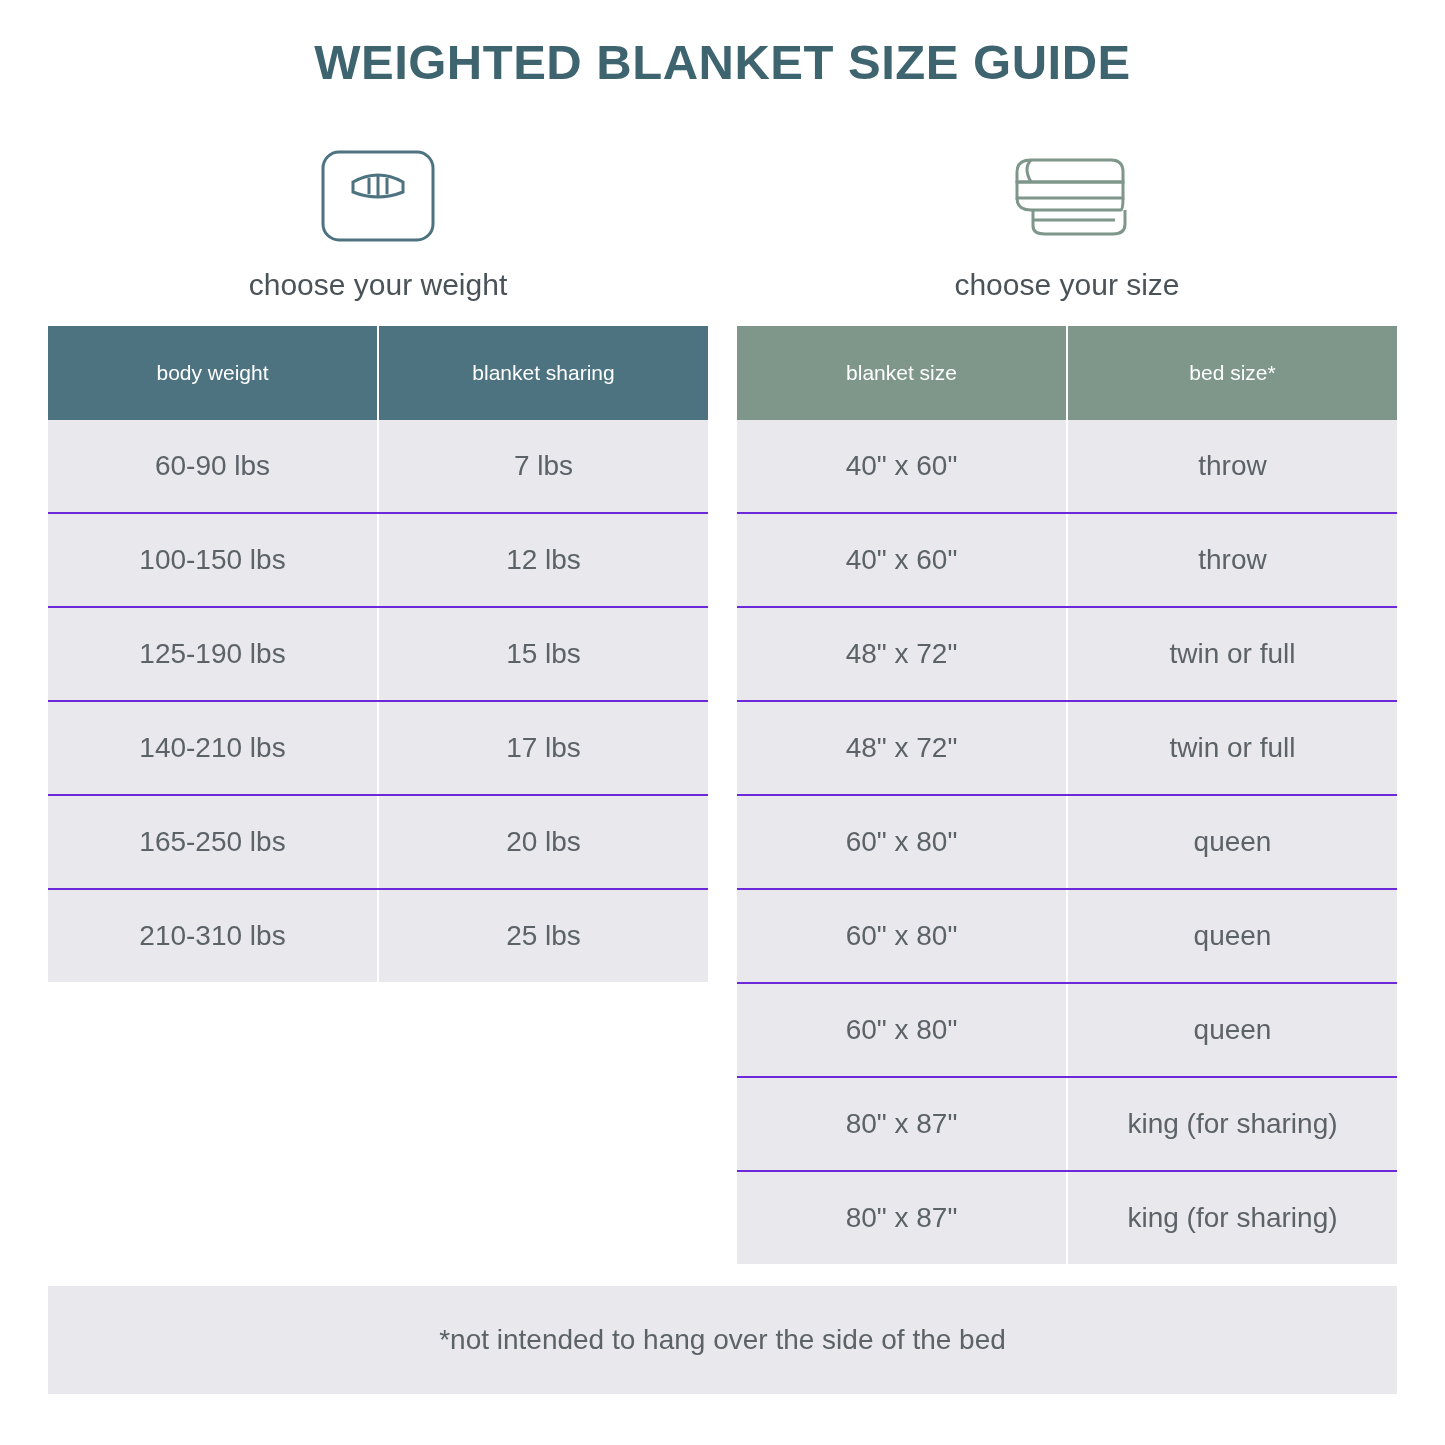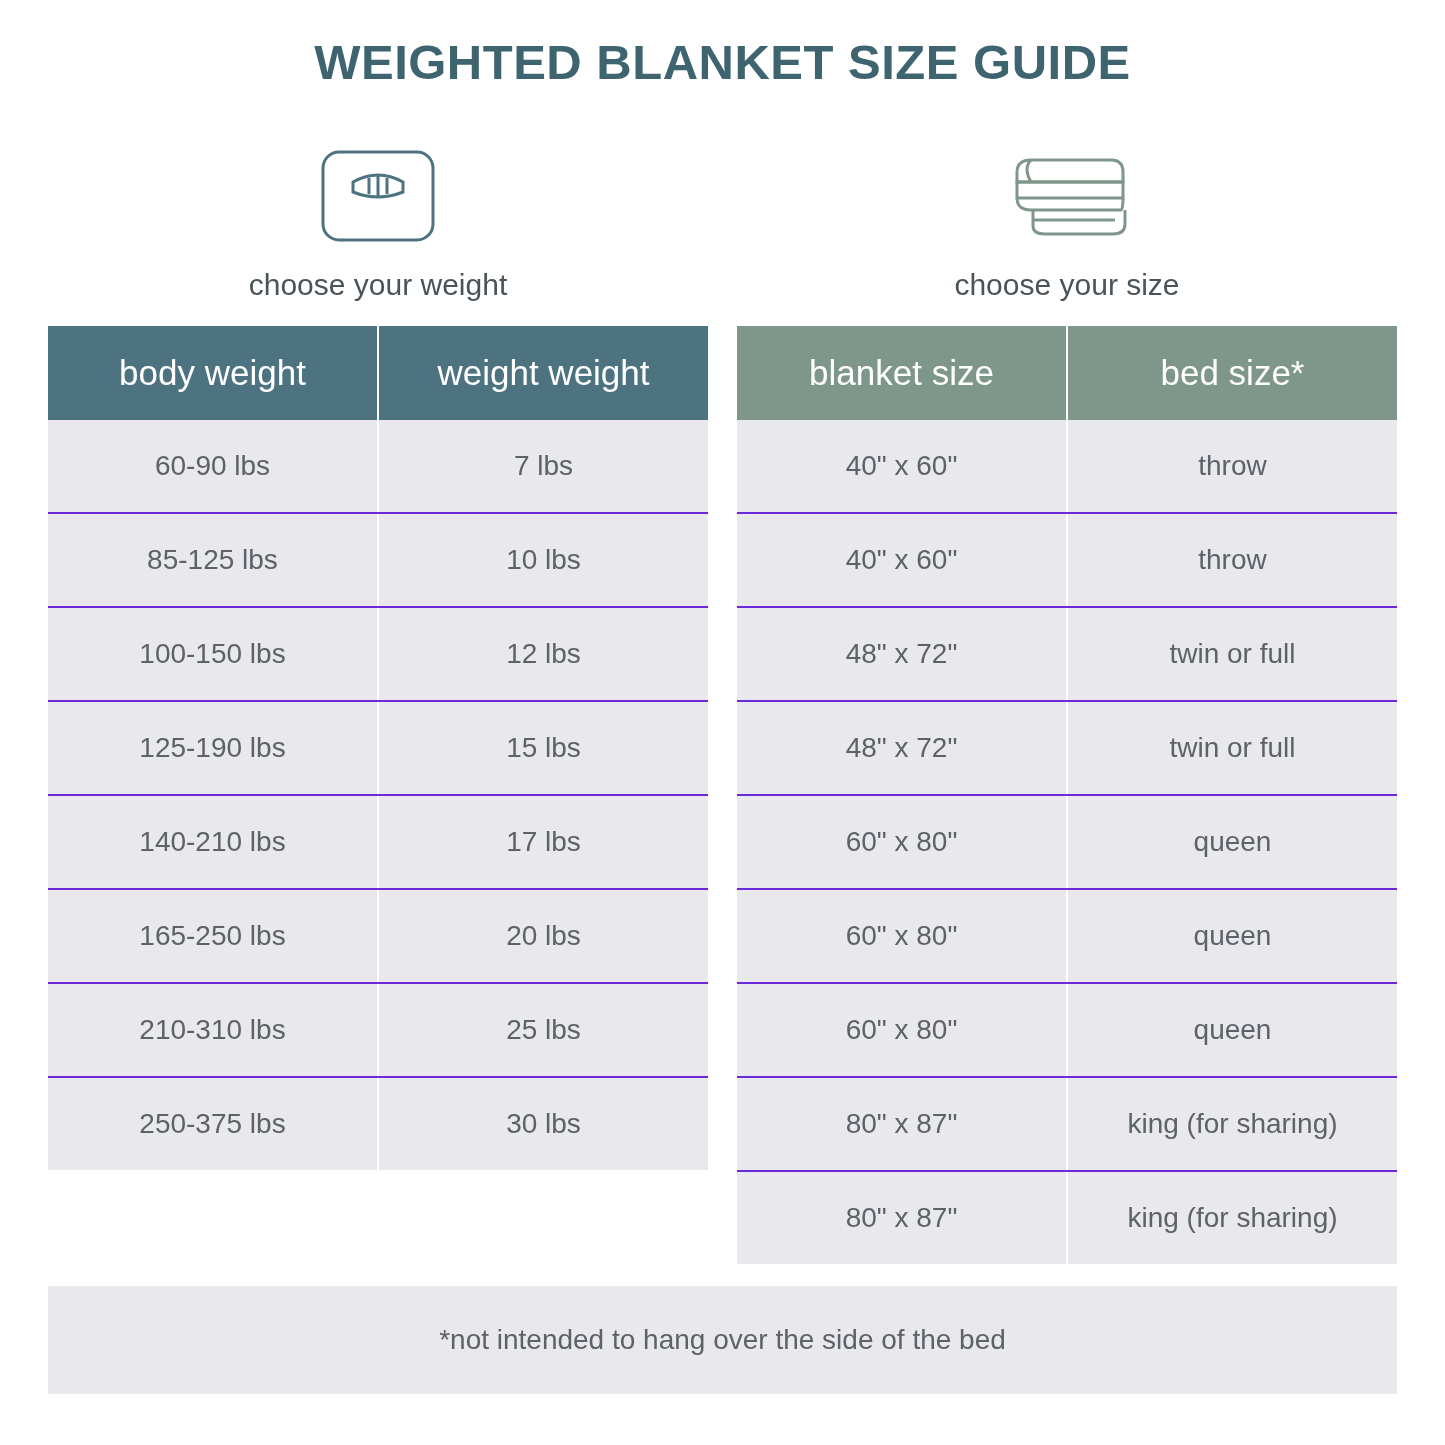--- a/index.html
+++ b/index.html
@@ -55,21 +55,21 @@
     margin-top: 22px;
     margin-bottom: 24px;
     font-weight: normal;
   }
   table.guide {
     border-collapse: collapse;
     width: 660px;
     table-layout: fixed;
   }
   table.guide th {
-    font-size: 35px;
+    font-size: 21px;
     font-weight: normal;
     color: #ffffff;
     height: 92px;
     text-align: center;
     vertical-align: middle;
     border-right: 2px solid #ffffff;
   }
   table.guide th:last-child { border-right: none; }
   table.guide.weight th { background: #4d7380; }
   table.guide.size th { background: #7e978a; }
@@ -114,55 +114,47 @@
           <line x1="50" y1="30" x2="50" y2="46" stroke="#4d7380" stroke-width="3"></line>
           <line x1="59" y1="28" x2="59" y2="48" stroke="#4d7380" stroke-width="3"></line>
           <line x1="68" y1="30" x2="68" y2="46" stroke="#4d7380" stroke-width="3"></line>
         </svg>
       </div>
       <div class="caption">choose your weight</div>
       <table class="guide weight">
         <thead>
           <tr>
             <th>body weight</th>
-            <th>weight weight</th>
+            <th>blanket sharing</th>
           </tr>
         </thead>
         <tbody>
           <tr>
             <td>60-90 lbs</td>
             <td>7 lbs</td>
           </tr>
           <tr>
-            <td>85-125 lbs</td>
-            <td>10 lbs</td>
-          </tr>
-          <tr>
             <td>100-150 lbs</td>
             <td>12 lbs</td>
           </tr>
           <tr>
             <td>125-190 lbs</td>
             <td>15 lbs</td>
           </tr>
           <tr>
             <td>140-210 lbs</td>
             <td>17 lbs</td>
           </tr>
           <tr>
             <td>165-250 lbs</td>
             <td>20 lbs</td>
           </tr>
           <tr>
             <td>210-310 lbs</td>
             <td>25 lbs</td>
-          </tr>
-          <tr>
-            <td>250-375 lbs</td>
-            <td>30 lbs</td>
           </tr>
         </tbody>
       </table>
     </div>
 
     <div class="col">
       <div class="icon-wrap">
         <svg width="128" height="96" viewBox="0 0 128 96">
           <path d="M14 24 Q14 12 28 12 L108 12 Q120 12 120 24 L120 34 L14 34 Z" fill="none" stroke="#7e978a" stroke-width="3"></path>
           <path d="M14 34 L120 34 L120 50 L14 50 Z" fill="none" stroke="#7e978a" stroke-width="3"></path>

